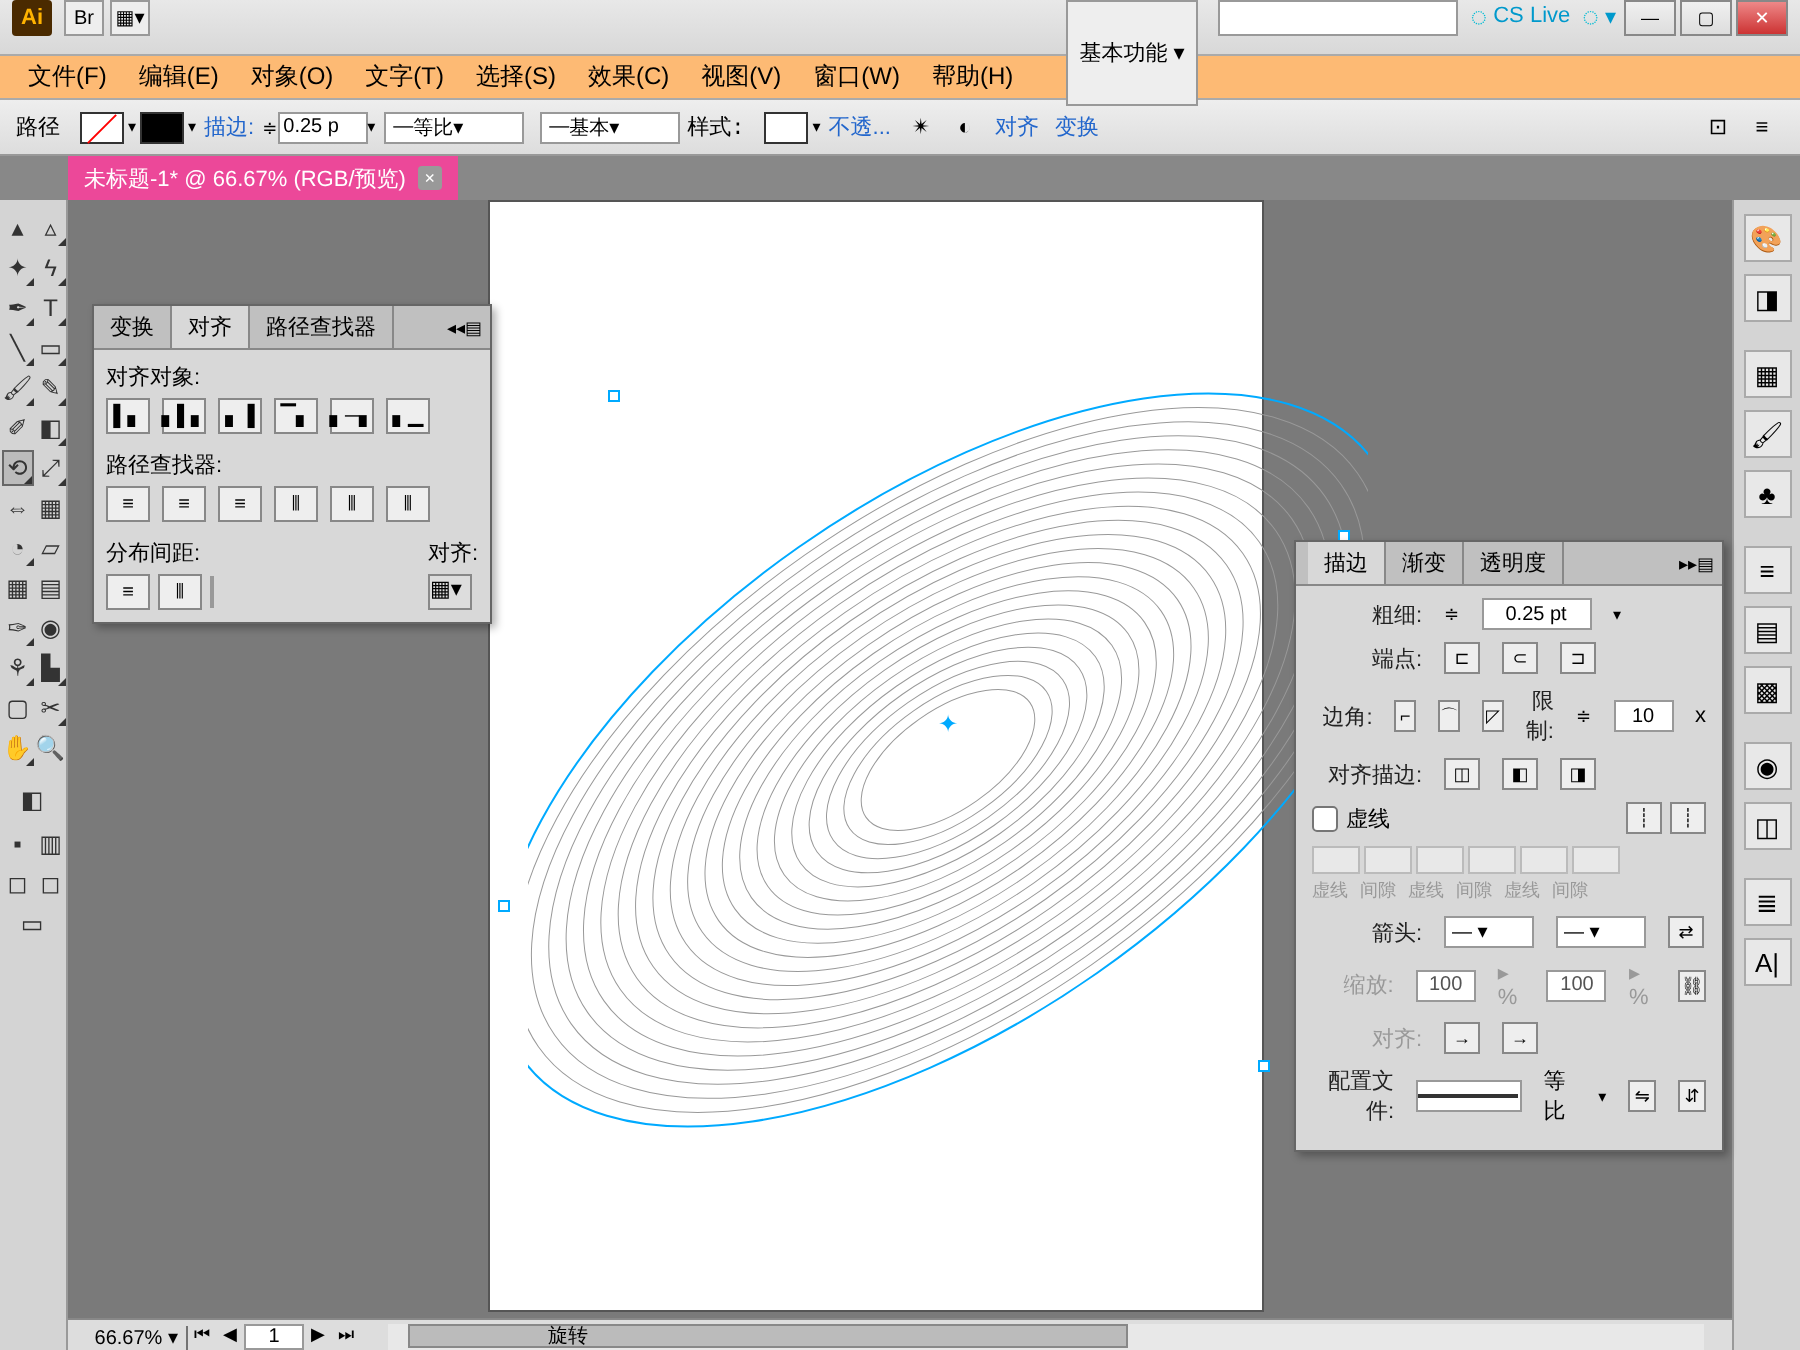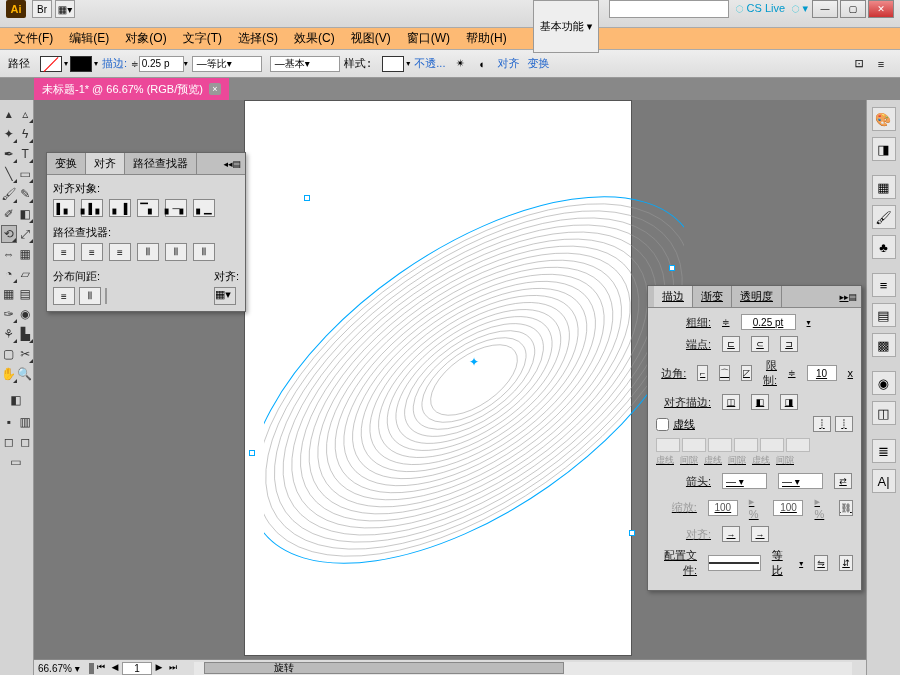--- a/index.html
+++ b/index.html
@@ -46,21 +46,21 @@
 .toolbox { width: 34px; background: #d4d4d4; border-right: 1px solid #999; display: flex; flex-direction: column; padding-top: 4px; }
 .tool-row { display: flex; }
 .tool { width: 16px; height: 18px; margin: 1px 0 1px 1px; display: flex; align-items: center; justify-content: center; font-size: 12px; color: #333; cursor: pointer; position: relative; }
 .tool.selected { background: #bbb; border: 1px solid #666; }
 .tool-corner::after { content: ""; position: absolute; right: 0; bottom: 0; border: 2px solid transparent; border-right-color: #333; border-bottom-color: #333; }
 
 
 .canvas-wrap { flex: 1; background: #7a7a7a; position: relative; overflow: hidden; }
 .artboard { position: absolute; top: 0; left: 210px; width: 388px; height: 556px; background: #fff; border: 1px solid #555; }
 .scrollbar-h { position: absolute; bottom: 0; left: 0; right: 0; height: 18px; background: #ddd; border-top: 1px solid #888; display: flex; align-items: center; font-size: 10px; }
-.zoom-box { width: 60px; padding: 0 4px; border-right: 5px solid #737373; }
+.zoom-box { width: 60px; padding: 0 4px; border-right: 1px solid #737373; text-align: right; }
 .nav-btn { width: 14px; height: 14px; font-size: 9px; text-align: center; }
 .page-box { width: 30px; border: 1px solid #999; background: #fff; text-align: center; }
 .scroll-track { flex: 1; background: #e8e8e8; height: 14px; margin: 0 14px; position: relative; }
 .scroll-thumb { position: absolute; height: 12px; background: #bbb; border: 1px solid #888; left: 10px; width: 360px; top: 0; }
 .status-text { position: absolute; left: 240px; bottom: 2px; font-size: 10px; }
 
 
 .dock { width: 34px; background: #d4d4d4; border-left: 1px solid #999; display: flex; flex-direction: column; padding-top: 4px; }
 .dock-icon { width: 24px; height: 24px; margin: 3px auto; border: 1px solid #aaa; background: #e8e8e8; display: flex; align-items: center; justify-content: center; font-size: 13px; }
 .dock-sep { height: 8px; }
@@ -74,21 +74,21 @@
 .panel-tabs-end { flex: 1; display: flex; justify-content: flex-end; align-items: center; padding-right: 4px; font-size: 9px; }
 .panel-body { padding: 6px; }
 .panel-section-label { font-size: 11px; margin-bottom: 3px; }
 .icon-row { display: flex; gap: 6px; margin-bottom: 8px; }
 .panel-icon { width: 22px; height: 18px; border: 1px solid #888; background: #eee; display: flex; align-items: center; justify-content: center; font-size: 10px; }
 .spacing-row { display: flex; align-items: center; gap: 4px; }
 .panel-select { flex: 1; height: 16px; border: 1px solid #999; background: #fff; }
 .align-to { width: 22px; height: 18px; border: 1px solid #888; background: #ddd; }
 
 
-.panel-stroke { top: 285px; right: 38px; width: 215px; text-decoration: underline; }
+.panel-stroke { top: 270px; right: 38px; width: 215px; }
 .stroke-body { padding: 6px 8px; font-size: 11px; background: #d8d8d8; }
 .sb-row { display: flex; align-items: center; margin-bottom: 6px; gap: 11px; }
 .sb-label { width: 55px; text-align: right; color: #222; }
 .sb-label.disabled { color: #999; }
 .sb-input { width: 55px; height: 16px; border: 1px solid #999; background: #fff; font-size: 10px; padding: 0 3px; text-align: center; }
 .sb-input.small { width: 30px; }
 .sb-btn { width: 18px; height: 16px; border: 1px solid #888; background: #eee; font-size: 9px; display: flex; align-items: center; justify-content: center; }
 .sb-check { display: flex; align-items: center; gap: 4px; }
 .sb-dashes { display: flex; gap: 2px; }
 .sb-dash { width: 24px; height: 14px; border: 1px solid #bbb; background: #e8e8e8; font-size: 8px; text-align: center; color: #999; }

